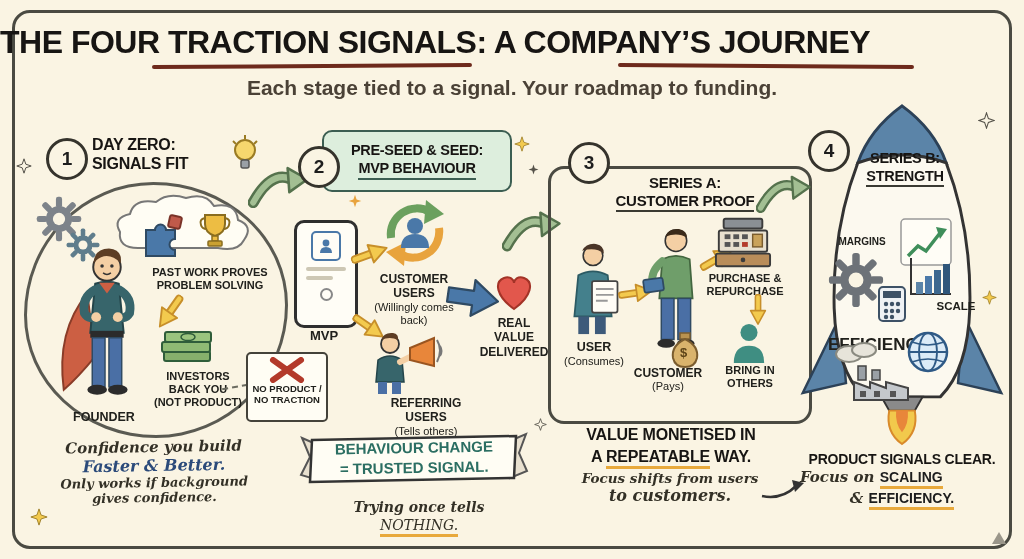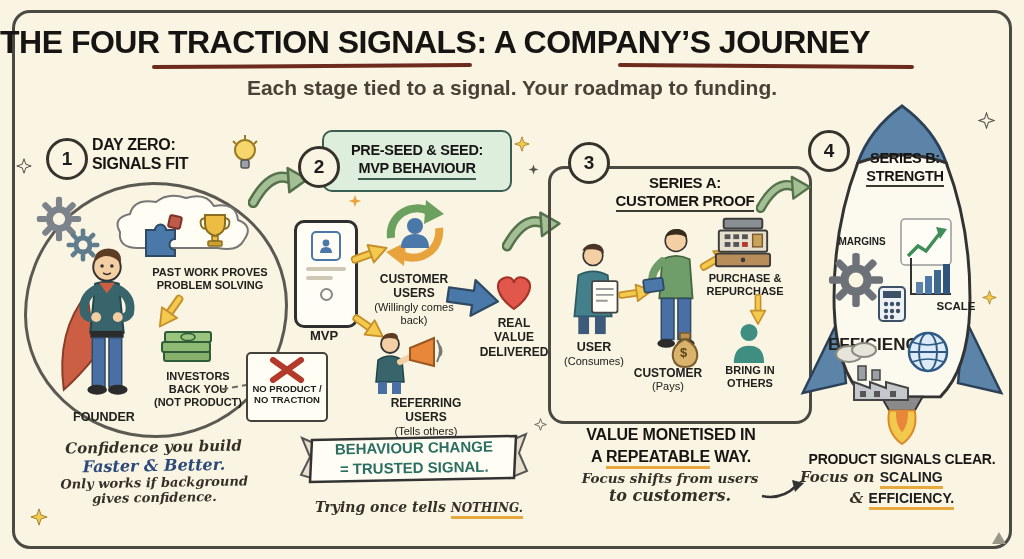--- a/index.html
+++ b/index.html
@@ -248,21 +248,21 @@
       <path d="M18 14 L4 8 L12 27 L3 45 L20 50 Z" fill="#e8e0cf" stroke="#555" stroke-width="2"></path>
       <path d="M214 10 L228 4 L221 23 L229 41 L212 48 Z" fill="#e8e0cf" stroke="#555" stroke-width="2"></path>
       <path d="M14 10 L218 6 L216 48 L12 52 Z" fill="#fffdf4" stroke="#333" stroke-width="2.5"></path>
     </svg>
     <div class="abs banner-text" style="left:16px;top:8px;width:200px">
       <span class="blk">BEHAVIOUR CHANGE</span>
       <span class="blk">= TRUSTED SIGNAL.</span>
     </div>
   </div>
   <div class="abs" style="left:314px;top:498px;width:210px;text-align:center">
-    <span class="hand" style="font-size:14px">Trying once tells </span><span class="hand ul-y" style="font-size:12px;font-weight:700">NOTHING.</span>
+    <span class="hand" style="font-size:14px">Trying once tells </span><span class="hand ul-y" style="font-size:14px;font-weight:400">NOTHING.</span>
   </div>
 
   <svg class="abs" style="left:502px;top:206px" width="60" height="50" viewBox="0 0 72 52">
       <use href="#sym-curve-arrow"></use>
     </svg>
 
   <div class="abs" style="left:548px;top:166px;width:258px;height:252px;border:3px solid #4a4a42;border-radius:16px"></div>
   <div class="abs badge" style="left:568px;top:142px">3</div>
   <div class="abs" style="left:600px;top:174px;width:170px;text-align:center">
     <span class="blk stage-h" style="font-size:15px">SERIES A:</span>

